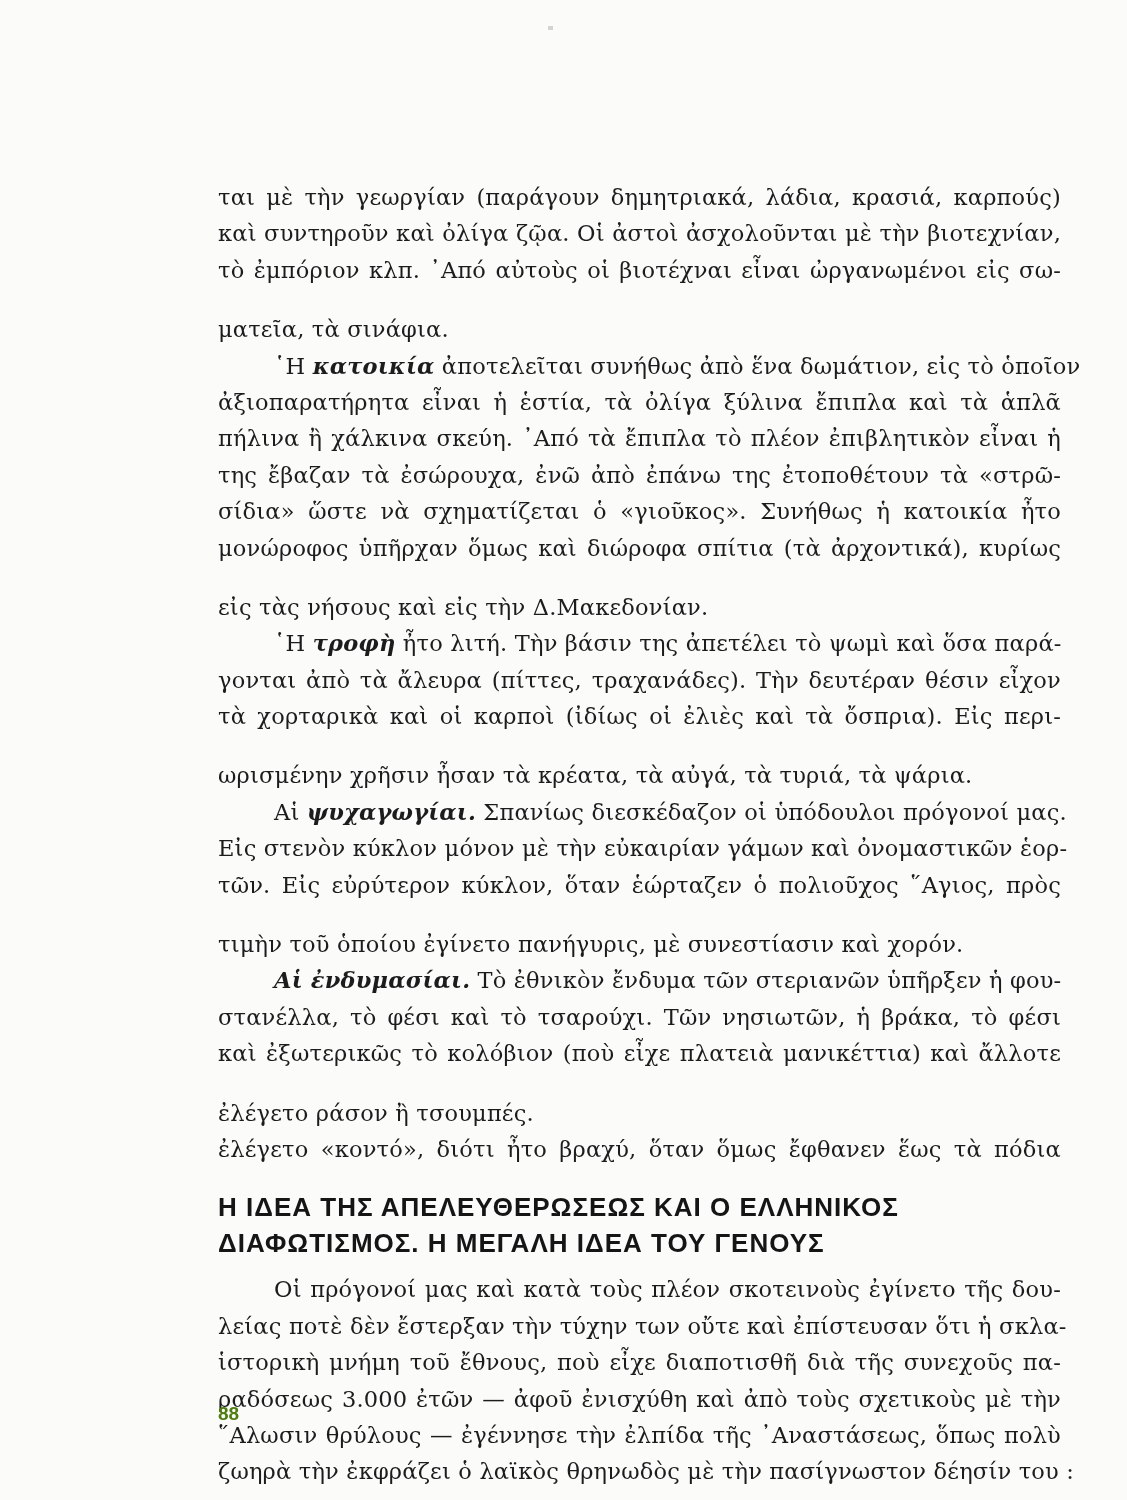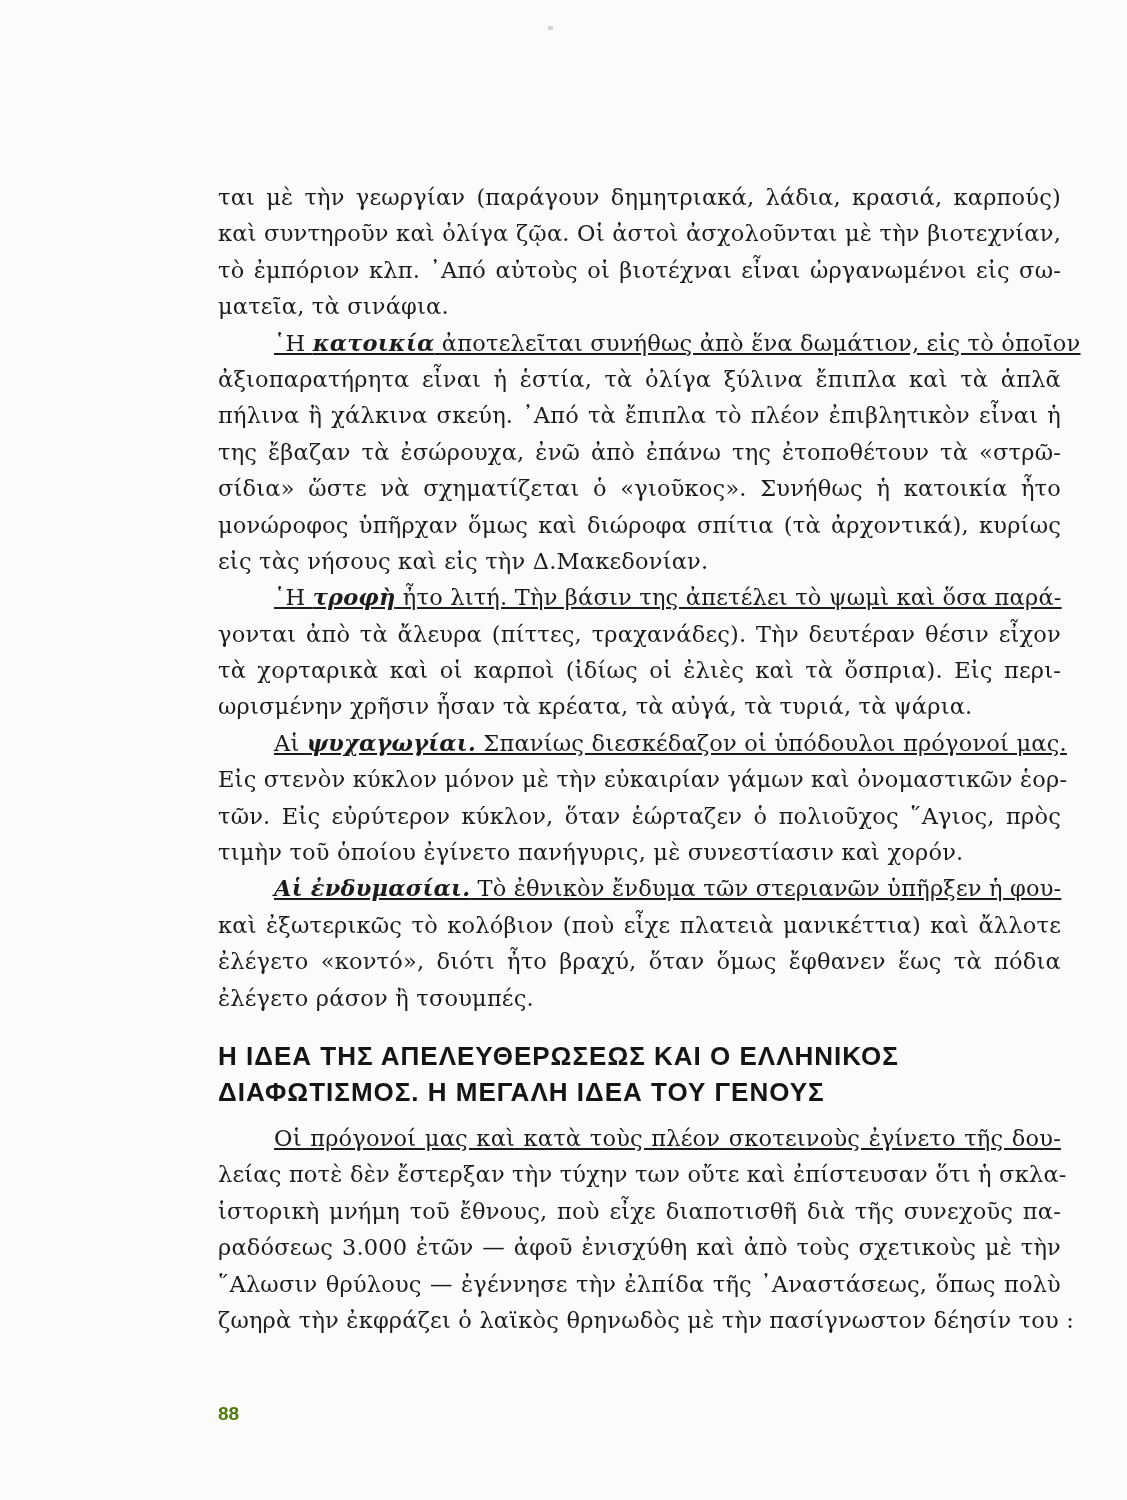--- a/index.html
+++ b/index.html
@@ -18,22 +18,22 @@
   }
   .line {
     font-size: 22.5px;
     line-height: 36.4px;
     height: 36.4px;
     white-space: nowrap;
     text-align: justify;
     text-align-last: justify;
     letter-spacing: 0.2px;
   }
-  .line.last { text-align-last: left; }
-  .line.indent { padding-left: 56px; text-decoration: underline; }
+  .line.last { text-align-last: left; margin-top: 23px; }
+  .line.indent { padding-left: 56px; }
   .it { font-style: italic; font-weight: 600; }
   .heading {
     margin-top: 22px;
     font-family: "Liberation Sans", "DejaVu Sans", sans-serif;
     font-weight: bold;
     font-size: 26px;
     line-height: 36px;
     letter-spacing: 1px;
     color: #151515;
     margin-bottom: 10px;
@@ -85,23 +85,24 @@
 
   <div>
     <div class="line indent"><span>Αἱ </span><span class="it">ψυχαγωγίαι.</span><span> Σπανίως διεσκέδαζον οἱ ὑπόδουλοι πρόγονοί μας.</span></div>
     <div class="line">Εἰς στενὸν κύκλον μόνον μὲ τὴν εὐκαιρίαν γάμων καὶ ὀνομαστικῶν ἑορ-</div>
     <div class="line">τῶν. Εἰς εὐρύτερον κύκλον, ὅταν ἑώρταζεν ὁ πολιοῦχος ῞Αγιος, πρὸς</div>
     <div class="line last">τιμὴν τοῦ ὁποίου ἐγίνετο πανήγυρις, μὲ συνεστίασιν καὶ χορόν.</div>
   </div>
 
   <div>
     <div class="line indent"><span></span><span class="it">Αἱ ἐνδυμασίαι.</span><span> Τὸ ἐθνικὸν ἔνδυμα τῶν στεριανῶν ὑπῆρξεν ἡ φου-</span></div>
+    <div class="line">στανέλλα, τὸ φέσι καὶ τὸ τσαρούχι. Τῶν νησιωτῶν, ἡ βράκα, τὸ φέσι</div>
     <div class="line">καὶ ἐξωτερικῶς τὸ κολόβιον (ποὺ εἶχε πλατειὰ μανικέττια) καὶ ἄλλοτε</div>
+    <div class="line last">ἐλέγετο ράσον ἢ τσουμπές.</div>
     <div class="line">ἐλέγετο «κοντό», διότι ἦτο βραχύ, ὅταν ὅμως ἔφθανεν ἕως τὰ πόδια</div>
-    <div class="line last">ἐλέγετο ράσον ἢ τσουμπές.</div>
   </div>
 
   <div class="heading">
     <div>Η ΙΔΕΑ ΤΗΣ ΑΠΕΛΕΥΘΕΡΩΣΕΩΣ ΚΑΙ Ο ΕΛΛΗΝΙΚΟΣ</div>
     <div>ΔΙΑΦΩΤΙΣΜΟΣ. Η ΜΕΓΑΛΗ ΙΔΕΑ ΤΟΥ ΓΕΝΟΥΣ</div>
   </div>
 
   <div>
     <div class="line indent">Οἱ πρόγονοί μας καὶ κατὰ τοὺς πλέον σκοτεινοὺς ἐγίνετο τῆς δου-</div>
     <div class="line">λείας ποτὲ δὲν ἔστερξαν τὴν τύχην των οὔτε καὶ ἐπίστευσαν ὅτι ἡ σκλα-</div>

